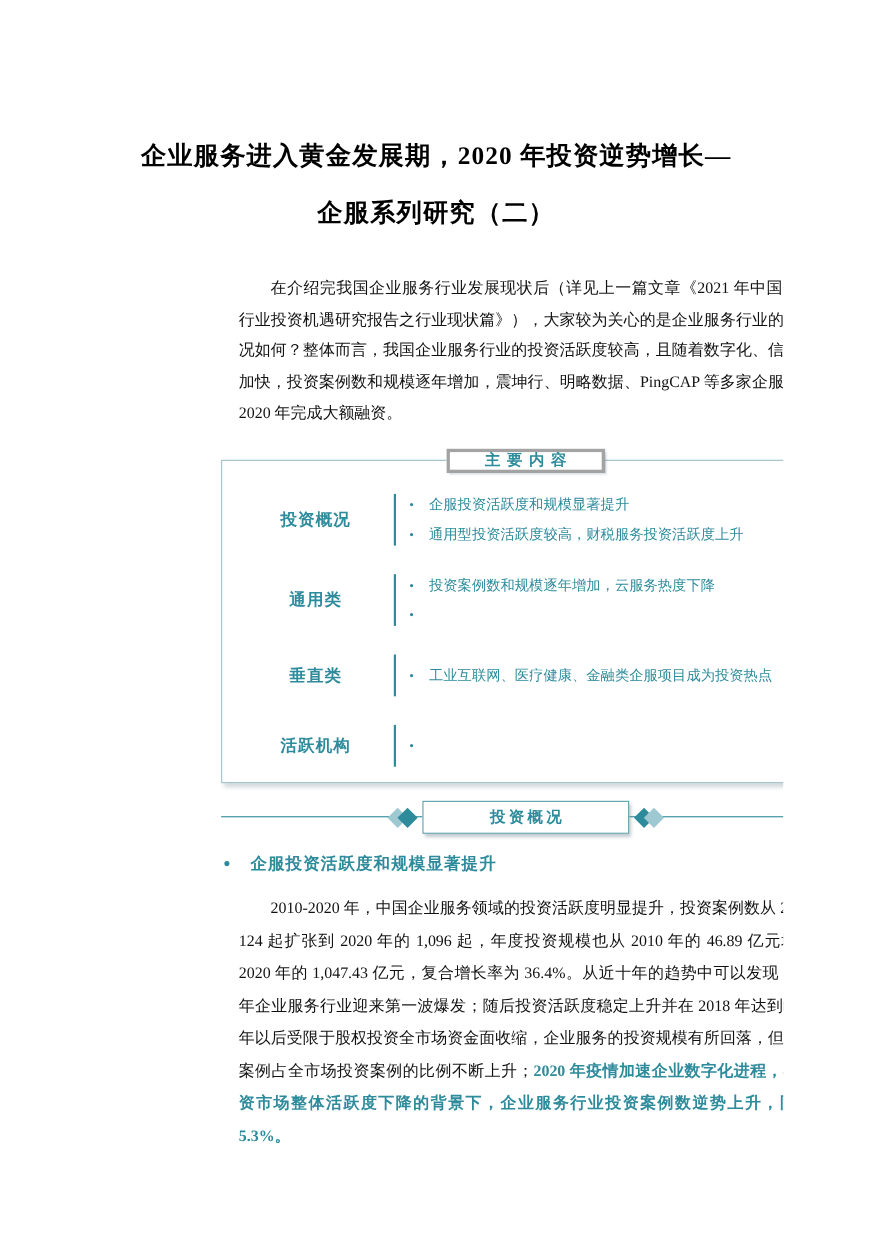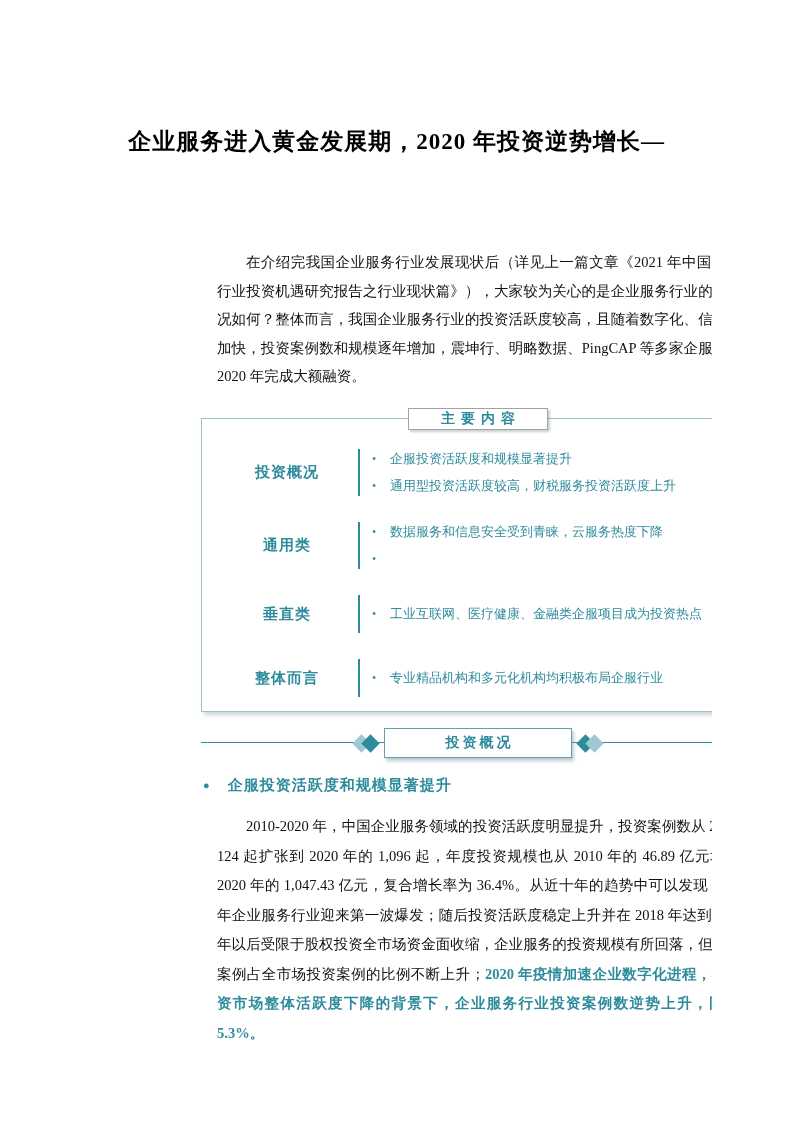--- a/index.html
+++ b/index.html
@@ -51,21 +51,21 @@
     border: 1px solid #9fc0c9;
     box-shadow: 3px 3px 4px rgba(120,140,150,0.35);
   }
   .sbox-tab {
     position: absolute;
     top: -11px; left: 50%;
     transform: translateX(-50%);
     min-width: 132px;
     height: 22px;
     background: #ffffff;
-    border: 1px solid #a3a3a3;
+    border: 3px solid #a3a3a3;
     box-shadow: 2px 2px 2px rgba(120,140,150,0.4);
     color: #2e8b9c;
     font-weight: bold;
     font-size: 14px;
     letter-spacing: 6px;
     text-indent: 6px;
     display: flex;
     align-items: center;
     justify-content: center;
     white-space: nowrap;
@@ -176,20 +176,21 @@
   }
   .body2 .hl { color: #2e8b9c; font-weight: bold; }
 </style>
 </head>
 <body>
 
 <div class="page">
 
   <h1 class="title">
     <span class="tline">企业服务进入黄金发展期，2020 年投资逆势增长—</span>
+    <span class="tline">企服系列研究（二）</span>
   </h1>
 
   <p class="intro">在介绍完我国企业服务行业发展现状后（详见上一篇文章《2021 年中国企业服务行业投资机遇研究报告之行业现状篇》），大家较为关心的是企业服务行业的投融资情况如何？整体而言，我国企业服务行业的投资活跃度较高，且随着数字化、信息化进程加快，投资案例数和规模逐年增加，震坤行、明略数据、PingCAP 等多家企服企业均在 2020 年完成大额融资。</p>
 
   <div class="sbox">
     <div class="sbox-tab">主要内容</div>
     <div class="sbox-rows">
 
       <div class="sbox-row">
         <div class="sbox-label">投资概况</div>
@@ -203,44 +204,43 @@
             <span>通用型投资活跃度较高，财税服务投资活跃度上升</span>
           </div>
         </div>
       </div>
 
       <div class="sbox-row">
         <div class="sbox-label">通用类</div>
         <div class="sbox-bullets">
           <div class="sbullet">
             <span class="dot">•</span>
-            <span>数据服务和信息安全受到青睐，云服务热度下降</span>
+            <span>投资案例数和规模逐年增加，云服务热度下降</span>
           </div>
           <div class="sbullet">
             <span class="dot">•</span>
           </div>
         </div>
       </div>
 
       <div class="sbox-row">
         <div class="sbox-label">垂直类</div>
         <div class="sbox-bullets">
           <div class="sbullet">
             <span class="dot">•</span>
             <span>工业互联网、医疗健康、金融类企服项目成为投资热点</span>
           </div>
         </div>
       </div>
 
       <div class="sbox-row">
-        <div class="sbox-label">整体而言</div>
-        <div class="sbox-bullets">
-          <div class="sbullet">
-            <span class="dot">•</span>
-            <span>专业精品机构和多元化机构均积极布局企服行业</span>
+        <div class="sbox-label">活跃机构</div>
+        <div class="sbox-bullets">
+          <div class="sbullet">
+            <span class="dot">•</span>
           </div>
         </div>
       </div>
 
     </div>
   </div>
 
   <div class="banner">
     <div class="banner-line"></div>
     <div class="banner-center">

